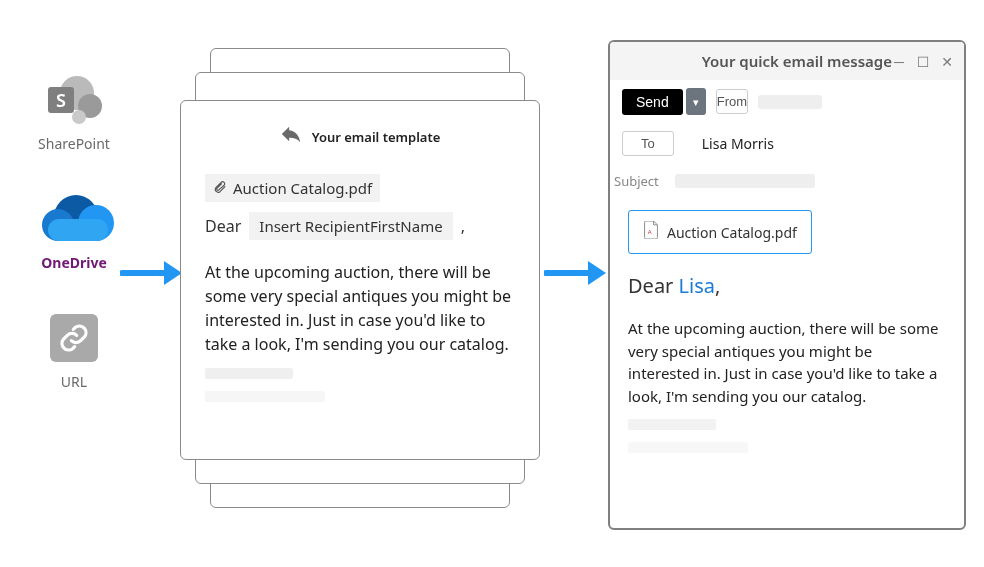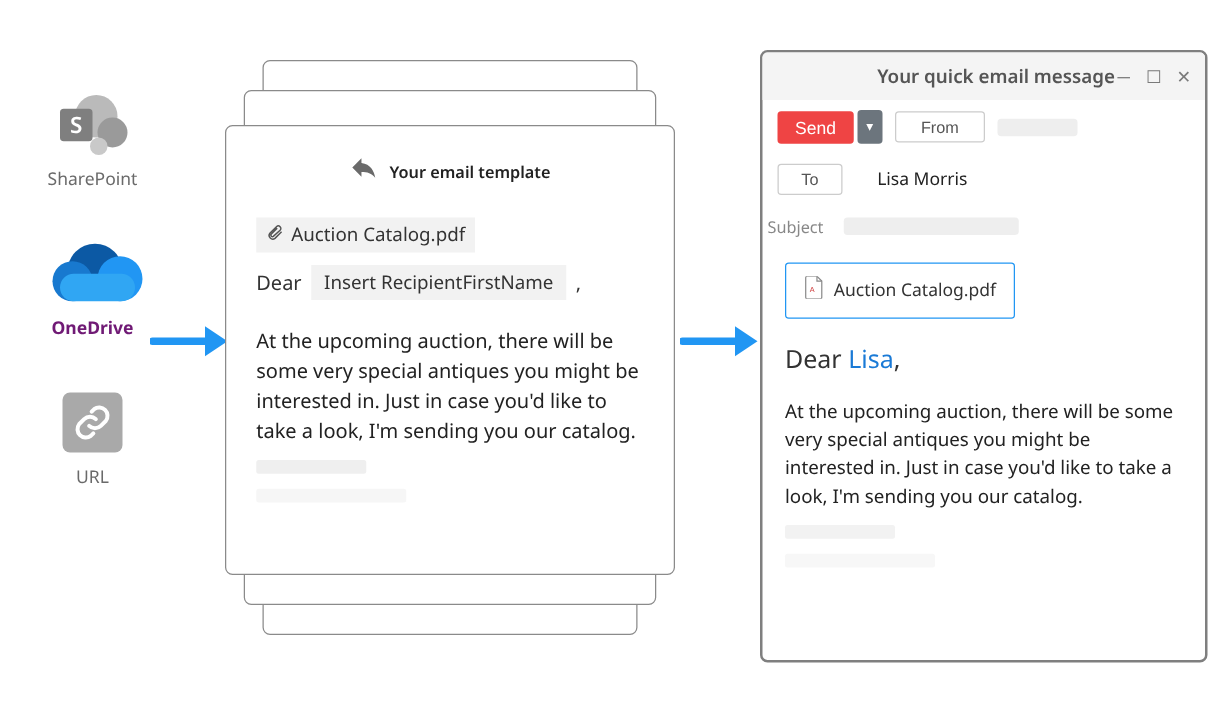--- a/index.html
+++ b/index.html
@@ -64,23 +64,23 @@
     position:absolute; left:608px; top:40px; width:358px; height:490px;
     border:2px solid #7f7f7f; border-radius:6px; background:#fff;
     display:flex; flex-direction:column;
   }
   .win-titlebar { height:38px; background:#f4f4f4; display:flex; align-items:center; padding:0 10px; border-top-left-radius:4px; border-top-right-radius:4px;}
   .win-title { flex:1; text-align:right; font-size:15px; color:#555; font-weight:600;}
   .win-controls { display:flex; gap:10px; color:#7a7a7a; font-size:14px;}
   .win-ctrl { width:14px; text-align:center; cursor:default; }
 
   .compose-row { display:flex; align-items:center; gap:10px; padding:8px 12px; }
-  .send-btn { background:#ef4444; color:#fff; font-size:14px; padding:5px 14px; border:none; border-radius:3px;text-align:center; }
+  .send-btn { background:#000000; color:#fff; font-size:14px; padding:5px 14px; border:none; border-radius:3px;text-align:center; }
   .send-dd { background:#6c757d; color:#fff; width:20px; height:27px; display:flex; align-items:center; justify-content:center; border-radius:3px; margin-left:-7px; font-size:11px;}
-  .field-btn { border:1px solid #ccc; background:#fff; font-size:13px; color:#555; padding:4px 20px; border-radius:3px;}
+  .field-btn { border:1px solid #ccc; background:#fff; font-size:13px; color:#555; padding:4px 0; border-radius:3px;}
   .ph-box { height:14px; border-radius:3px; background:#eee;}
 
   .to-row { display:flex; align-items:center; gap:28px; padding:8px 12px; }
   .to-value { font-size:14px; color:#222; }
 
   .subj-row { display:flex; align-items:center; gap:16px; padding:8px 4px; }
   .subj-label { font-size:13px; color:#888; }
 
   .email-body { padding:12px 18px 14px 18px; }
   .email-attach { border:1px solid #2196f3; border-radius:3px; padding:10px 14px; display:flex; align-items:center; gap:8px; font-size:14px; color:#333; width:fit-content; margin-bottom:18px;}

